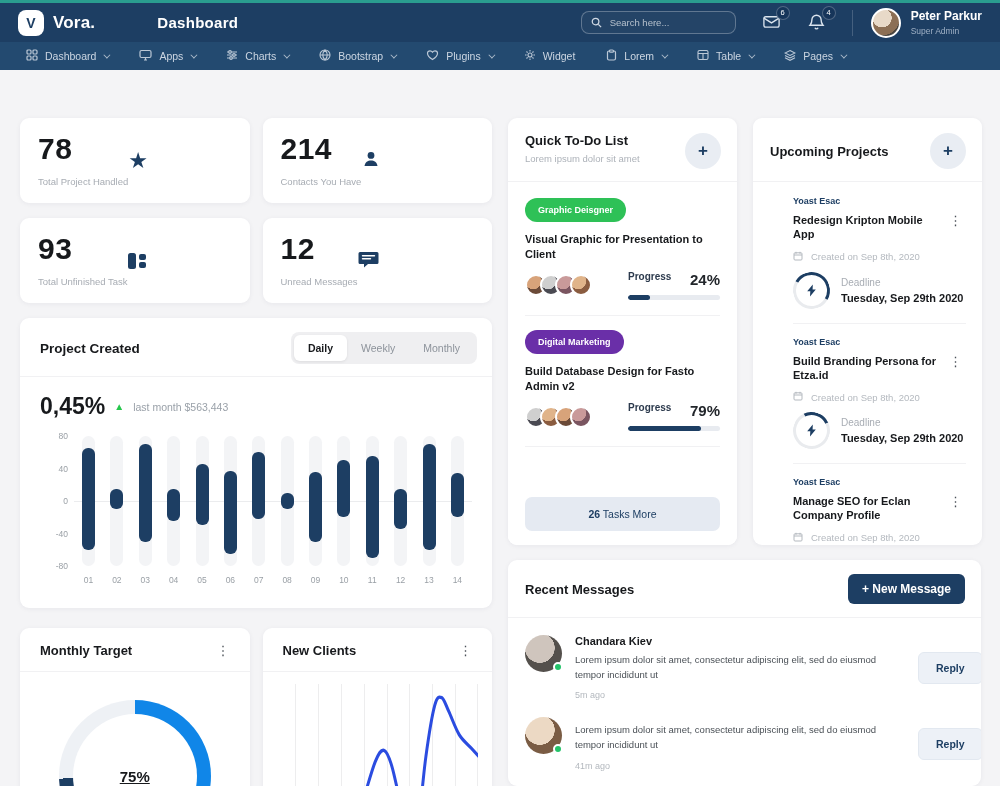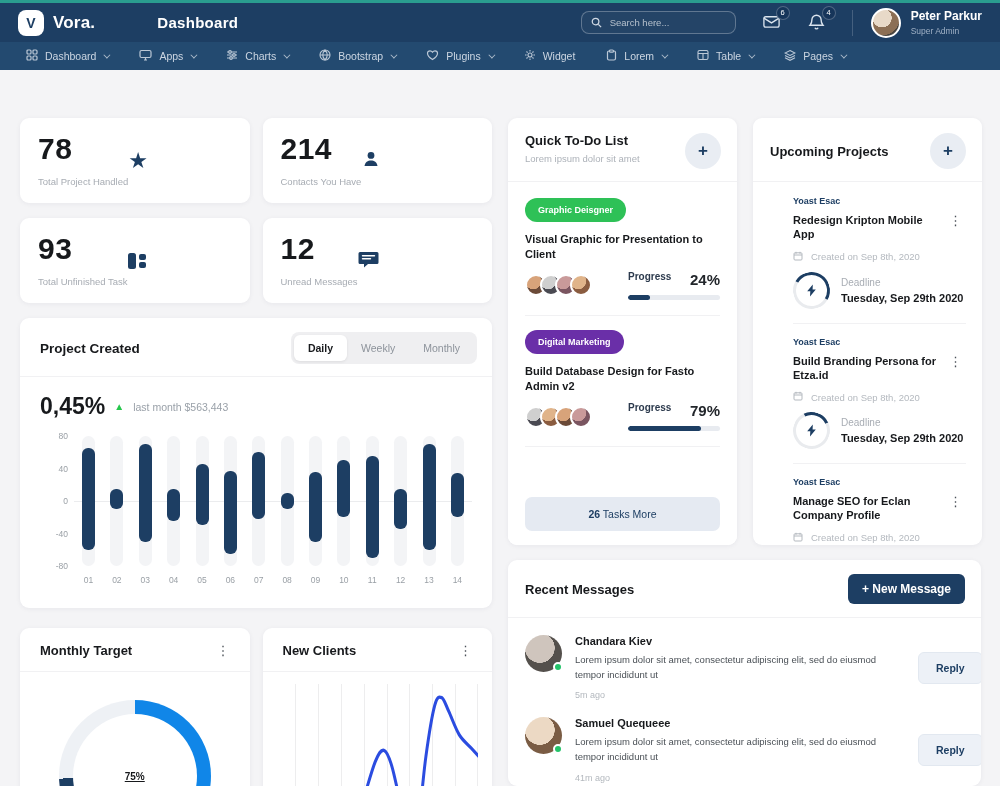--- a/index.html
+++ b/index.html
@@ -72,21 +72,21 @@
 
   
   .bottom-row { display:flex; gap:13px; }
   .mini-card { flex:1; height:240px; }
   .mini-head { display:flex; justify-content:space-between; align-items:center; padding:15px 16px 13px 20px; border-bottom:1px solid #f1f1f3; }
   .mini-title { font-size:13px; font-weight:700; }
   .kebab { color:#4b5158; font-size:13px; cursor:pointer; padding:0 4px; }
   .donut-wrap { display:flex; justify-content:center; padding-top:28px; }
   .donut { width:152px; height:152px; border-radius:50%; position:relative; }
   .donut-hole { position:absolute; inset:14px; background:#fff; border-radius:50%; display:flex; align-items:center; justify-content:center; }
-  .donut-label { font-size:10px; font-weight:700;text-decoration:underline; }
+  .donut-label { font-size:15px; font-weight:700;text-decoration:underline; }
   .line-plot { position:relative; height:156px; margin:12px 14px 0; overflow:hidden; }
   .vgrid { position:absolute; top:0; bottom:0; width:1px; background:#ededee; }
   .line-plot svg { position:absolute; inset:0; }
 
   
   .right-top { display:flex; gap:16px; margin-bottom:15px; }
   .todo-card, .upcoming-card { width:229px; flex:none; height:427px; display:flex; flex-direction:column; overflow:hidden; }
   .panel-head { display:flex; justify-content:space-between; align-items:flex-start; padding:15px 16px 12px 17px; border-bottom:1px solid #f1f1f3; }
   .panel-title { font-size:13px; font-weight:700; }
   .panel-sub { font-size:9.5px; color:#adb2b9; margin-top:5px; }
@@ -643,21 +643,20 @@
             <div class="msg-text">Lorem ipsum dolor sit amet, consectetur adipiscing elit, sed do eiusmod tempor incididunt ut</div>
             <div class="msg-time">5m ago</div>
           </div>
           <button class="reply-btn">Reply</button>
         </div>
         <div class="msg-item">
           <div class="msg-avatar a2">
               <span class="online-dot"></span>
             </div>
           <div class="msg-content">
-            <div class="msg-name">Samuel Quequeee</div>
             <div class="msg-text">Lorem ipsum dolor sit amet, consectetur adipiscing elit, sed do eiusmod tempor incididunt ut</div>
             <div class="msg-time">41m ago</div>
           </div>
           <button class="reply-btn">Reply</button>
         </div>
         <div class="msg-item">
           
         </div>
       </div>
     </div>

